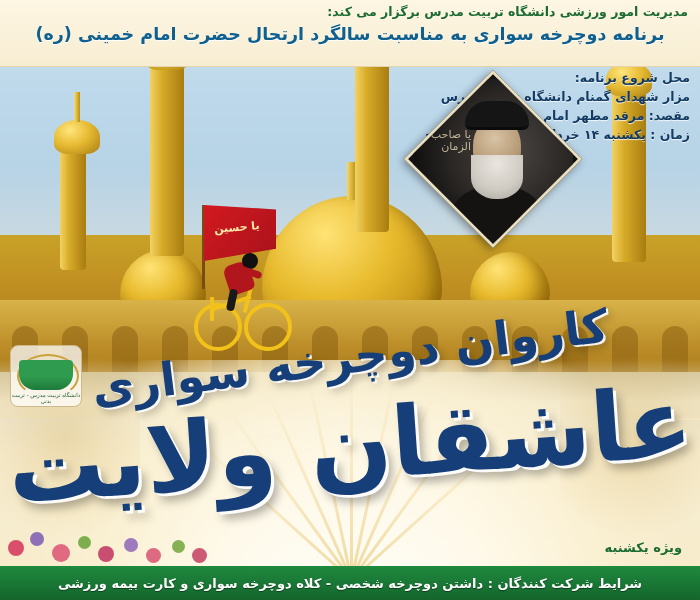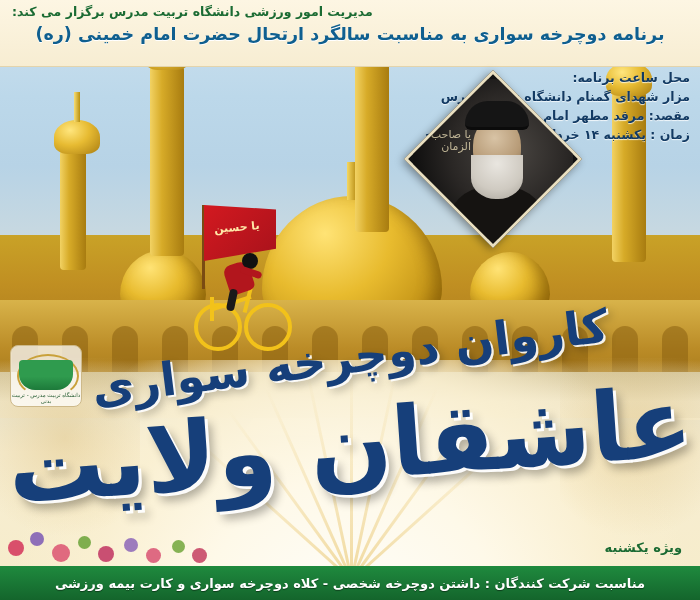--- a/index.html
+++ b/index.html
@@ -111,21 +111,21 @@
   }
 
   
   .header-band{
     position:absolute;left:0;top:0;width:700px;height:66px;
     background:linear-gradient(to bottom,#fdf6e3,#f7edd2);
     border-bottom:1px solid #e3d4ac;
   }
   .hdr-line1{
     position:absolute;right:12px;top:4px;left:12px;
-    text-align:left;direction:rtl;
+    text-align:right;direction:rtl;
     font-size:12.5px;color:#1b6b33;font-weight:bold;
     font-family:"DejaVu Sans", sans-serif;
   }
   .hdr-line2{
     position:absolute;right:10px;top:24px;left:10px;
     text-align:center;direction:rtl;
     font-size:17.5px;color:#0f5f8f;font-weight:bold;
     text-shadow:0 1px 0 #fff;
   }
 
@@ -312,21 +312,21 @@
   </div>
   <div class="scroll-left"></div>
   <div class="scroll-right"></div>
 
   <div class="header-band">
     <div class="hdr-line1">مدیریت امور ورزشی دانشگاه تربیت مدرس برگزار می کند:</div>
     <div class="hdr-line2">برنامه دوچرخه سواری به مناسبت سالگرد ارتحال حضرت امام خمینی (ره)</div>
   </div>
 
   <div class="details">
-    <div>محل ساعت برنامه:</div>
+    <div>محل شروع برنامه:</div>
     <div>مزار شهدای گمنام دانشگاه تربیت مدرس</div>
     <div>مقصد: مرقد مطهر امام راحل</div>
     <div>زمان : یکشنبه ۱۴ خرداد ۱۴۰۲ ساعت ۸ صبح</div>
   </div>
 
   <div class="portrait">
     <div class="portrait-inner">
       <div class="robe"></div>
       <div class="face"></div>
       <div class="beard"></div>
@@ -369,16 +369,16 @@
     <div class="flower" style="left:52px;top:26px;width:18px;height:18px;background:#e06a7f;"></div>
     <div class="flower" style="left:78px;top:18px;width:13px;height:13px;background:#7fae4e;"></div>
     <div class="flower" style="left:98px;top:28px;width:16px;height:16px;background:#c94f72;"></div>
     <div class="flower" style="left:124px;top:20px;width:14px;height:14px;background:#9d7bbd;"></div>
     <div class="flower" style="left:146px;top:30px;width:15px;height:15px;background:#de6a82;"></div>
     <div class="flower" style="left:172px;top:22px;width:13px;height:13px;background:#86b254;"></div>
     <div class="flower" style="left:192px;top:30px;width:15px;height:15px;background:#cd5a74;"></div>
   </div>
 
   <div class="bottom-bar">
-    <div class="bottom-text">مناسبت شرکت کنندگان : داشتن دوچرخه شخصی - کلاه دوچرخه سواری و کارت بیمه ورزشی</div>
+    <div class="bottom-text">شرایط شرکت کنندگان : داشتن دوچرخه شخصی - کلاه دوچرخه سواری و کارت بیمه ورزشی</div>
   </div>
 
 </div>
 
 </body></html>

